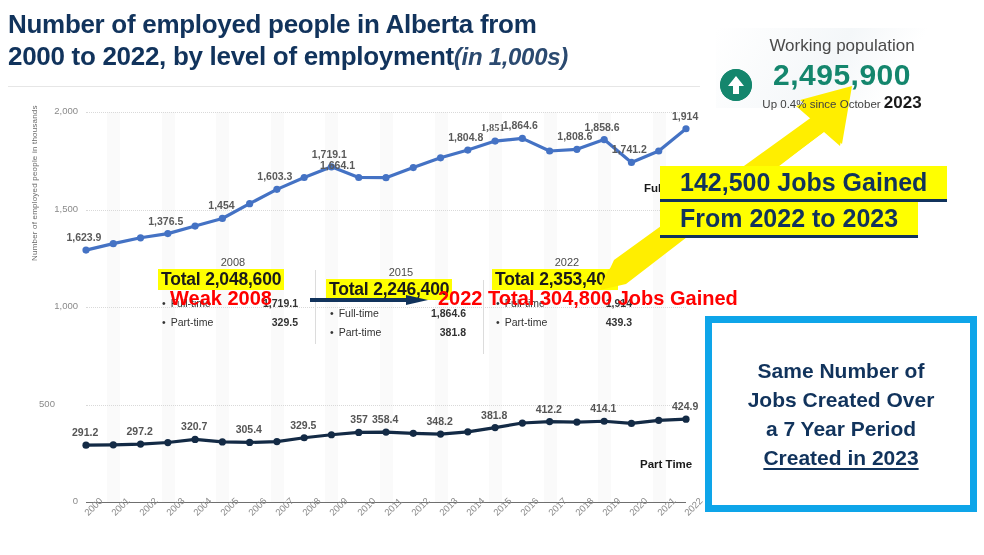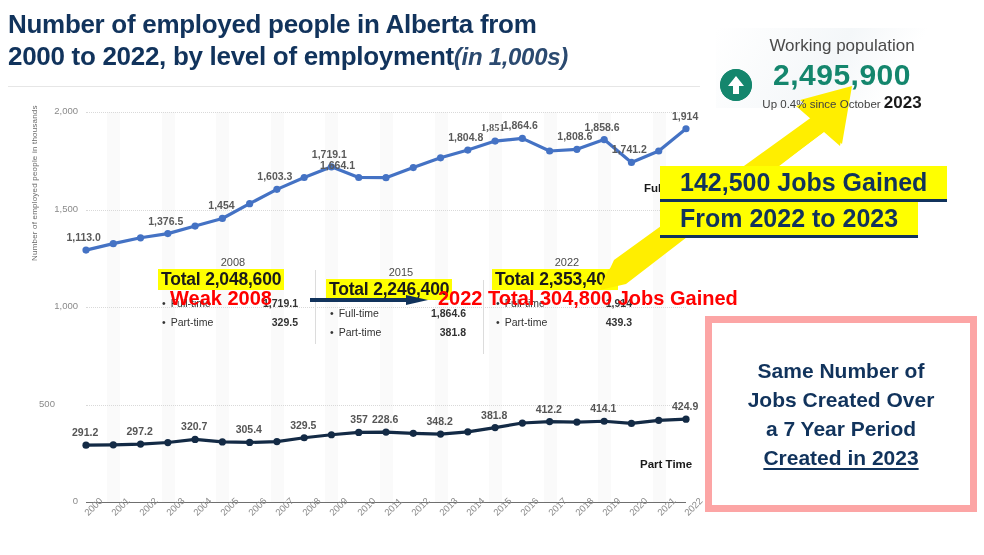--- a/index.html
+++ b/index.html
@@ -95,21 +95,21 @@
   .jobs{position:absolute;left:660px;top:166px;width:322px;}
   .jobs .l{
     display:inline-block;background:#ffff00;color:#11335c;font-weight:bold;
     font-size:25px;line-height:33px;padding:0 20px;white-space:nowrap;
   }
   .jobs .u{border-bottom:3px solid #11335c;}
 
   
   .greenbox{
     position:absolute;left:705px;top:316px;width:272px;height:196px;
-    border:7px solid #fca5a5;background:#ffffff;box-sizing:border-box;
+    border:7px solid #0ea5e9;background:#ffffff;box-sizing:border-box;
     display:flex;flex-direction:column;align-items:center;justify-content:center;
   }
   .greenbox .g{
     color:#11335c;font-weight:bold;font-size:21px;line-height:29px;text-align:center;
   }
   .greenbox .gu{text-decoration:underline;text-underline-offset:3px;}
 
   
   .bigarrow{position:absolute;left:600px;top:60px;width:300px;height:230px;pointer-events:none;}
 </style>
@@ -208,40 +208,40 @@
           <circle cx="463.6363636363636" cy="309.621" r="3.6" fill="#132A45"></circle>
           <circle cx="490.90909090909093" cy="310.05" r="3.6" fill="#132A45"></circle>
           <circle cx="518.1818181818182" cy="309.2505" r="3.6" fill="#132A45"></circle>
           <circle cx="545.4545454545455" cy="311.41499999999996" r="3.6" fill="#132A45"></circle>
           <circle cx="572.7272727272727" cy="308.295" r="3.6" fill="#132A45"></circle>
           <circle cx="600" cy="307.1445" r="3.6" fill="#132A45"></circle>
         </g>
     </svg>
 
     <div id="dlabels">
-        <div class="dlabel" style="left: 58.4px; top: 145.079px;">1,113.0</div>
+        <div class="dlabel" style="left: 58.4px; top: 145.079px;">1,623.9</div>
         <div class="dlabel" style="left: 140.218px; top: 128.582px;">1,376.5</div>
         <div class="dlabel" style="left: 200.364px; top: 113.47px;">1,454</div>
         <div class="dlabel" style="left: 249.309px; top: 84.3565px;">1,603.3</div>
         <div class="dlabel" style="left: 303.855px; top: 61.7755px;">1,719.1</div>
         <div class="dlabel" style="left: 312px; top: 72.5005px;">1,664.1</div>
         <div class="dlabel" style="left: 440.218px; top: 45.064px;">1,804.8</div>
         <div class="dlabel" style="left: 473.091px; top: 36.055px; font-family: Liberation Serif, serif;">1,851</div>
         <div class="dlabel" style="left: 494.764px; top: 33.403px;">1,864.6</div>
         <div class="dlabel" style="left: 549.309px; top: 44.323px;">1,808.6</div>
         <div class="dlabel" style="left: 576.582px; top: 34.573px;">1,858.6</div>
         <div class="dlabel" style="left: 603.855px; top: 57.466px;">1,741.2</div>
         <div class="dlabel" style="left: 664px; top: 23.77px;">1,914</div>
         <div class="dlabel pt" style="left: 64px; top: 340.216px;">291.2</div>
         <div class="dlabel pt" style="left: 118.545px; top: 339.046px;">297.2</div>
         <div class="dlabel pt" style="left: 173.091px; top: 334.464px;">320.7</div>
         <div class="dlabel pt" style="left: 227.636px; top: 337.447px;">305.4</div>
         <div class="dlabel pt" style="left: 282.182px; top: 332.748px;">329.5</div>
         <div class="dlabel pt" style="left: 342.327px; top: 327.385px;">357</div>
-        <div class="dlabel pt" style="left: 364px; top: 327.112px;">228.6</div>
+        <div class="dlabel pt" style="left: 364px; top: 327.112px;">358.4</div>
         <div class="dlabel pt" style="left: 418.545px; top: 329.101px;">348.2</div>
         <div class="dlabel pt" style="left: 473.091px; top: 322.549px;">381.8</div>
         <div class="dlabel pt" style="left: 527.636px; top: 316.621px;">412.2</div>
         <div class="dlabel pt" style="left: 582.182px; top: 316.25px;">414.1</div>
         <div class="dlabel pt" style="left: 664px; top: 314.144px;">424.9</div>
       </div>
 
     <div class="serieslabel" style="left:636px;top:96px">Full Time</div>
     <div class="serieslabel" style="left:632px;top:372px">Part Time</div>
 

